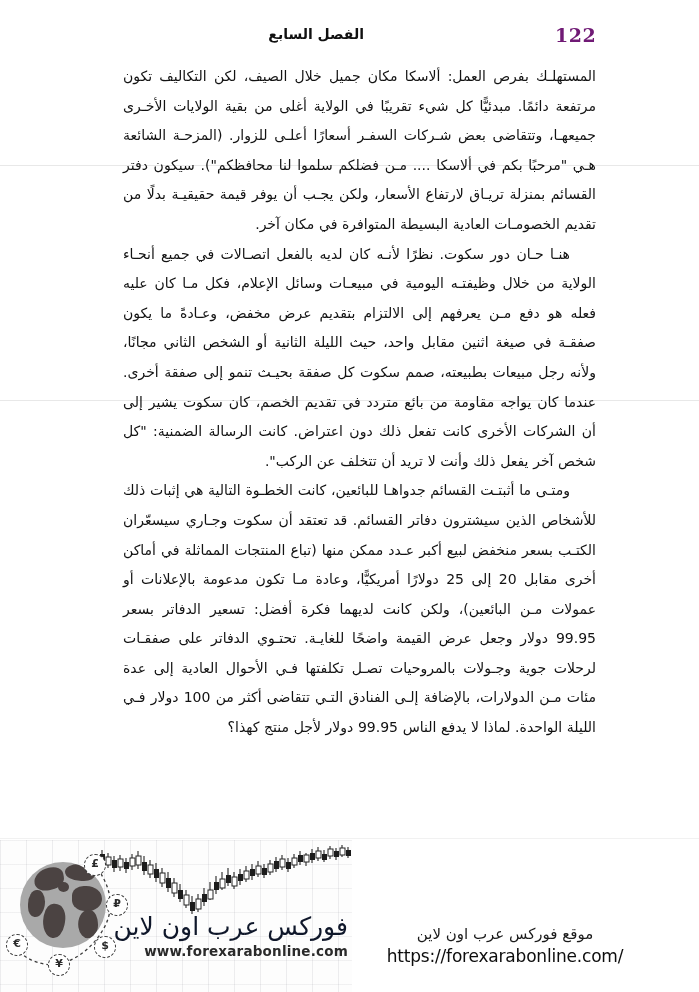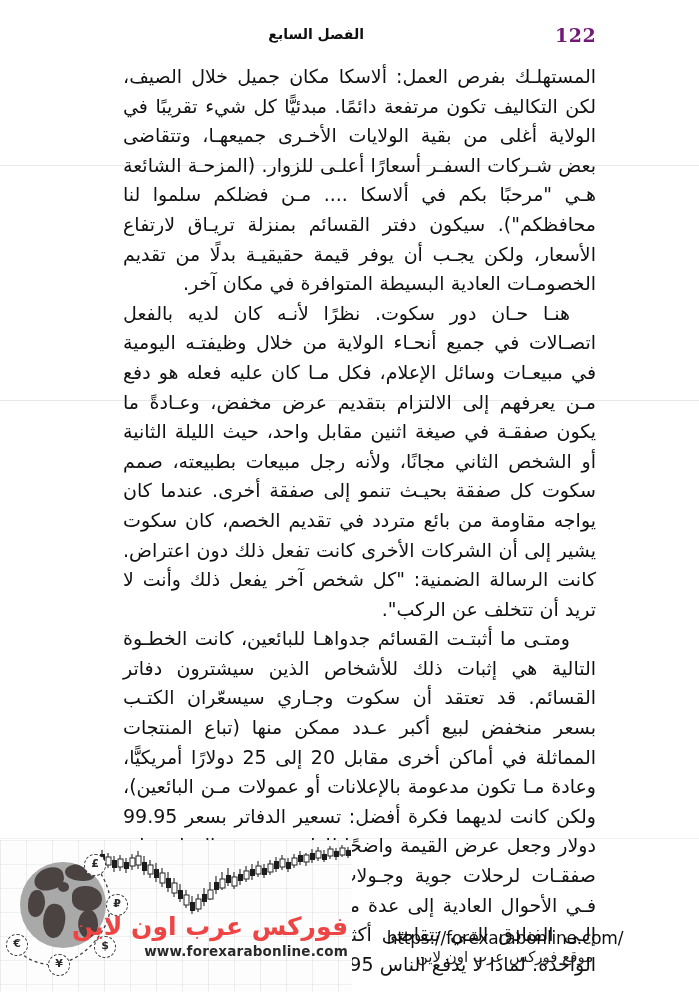--- a/index.html
+++ b/index.html
@@ -51,21 +51,21 @@
   #body-col {
     position: absolute;
     top: 62px;
     right: 103px;
     width: 473px;
     direction: rtl;
     text-align: justify;
     text-align-last: right;
     color: #121212;
     font-family: "DejaVu Sans", sans-serif;
-    font-size: 19px;
+    font-size: 14px;
     line-height: 29.6px;
   }
   #body-col p {
     margin: 0 0 0 0;
     text-indent: 0;
     word-spacing: 0.2px;
   }
   #body-col p.indent {
     text-indent: 26px;
   }
@@ -160,22 +160,22 @@
   #logo-text {
     position: absolute;
     left: 118px;
     top: 72px;
     width: 230px;
     text-align: center;
   }
   #logo-arabic {
     font-family: "DejaVu Sans", sans-serif;
     font-size: 25px;
-    font-weight: bold;
-    color: #ef4444;
+    font-weight: normal;
+    color: #0f172a;
     letter-spacing: -1px;
     direction: rtl;
     white-space: nowrap;
   }
   #logo-url {
     margin-top: 2px;
     font-family: "DejaVu Sans", sans-serif;
     font-size: 13.5px;
     font-weight: bold;
     color: #2a2a2a;
@@ -344,17 +344,17 @@
       <div class="coin c-eur">€</div>
     </div>
 
     <div id="logo-text">
       <div id="logo-arabic">فوركس عرب اون لاين</div>
       <div id="logo-url">www.forexarabonline.com</div>
     </div>
   </div>
 
   <div id="site-credit">
+    <div id="credit-arabic">موقع فوركس عرب اون لاين</div>
     <div id="credit-url">https://forexarabonline.com/</div>
-    <div id="credit-arabic">موقع فوركس عرب اون لاين</div>
   </div>
 
 </div>
 
 </body></html>

